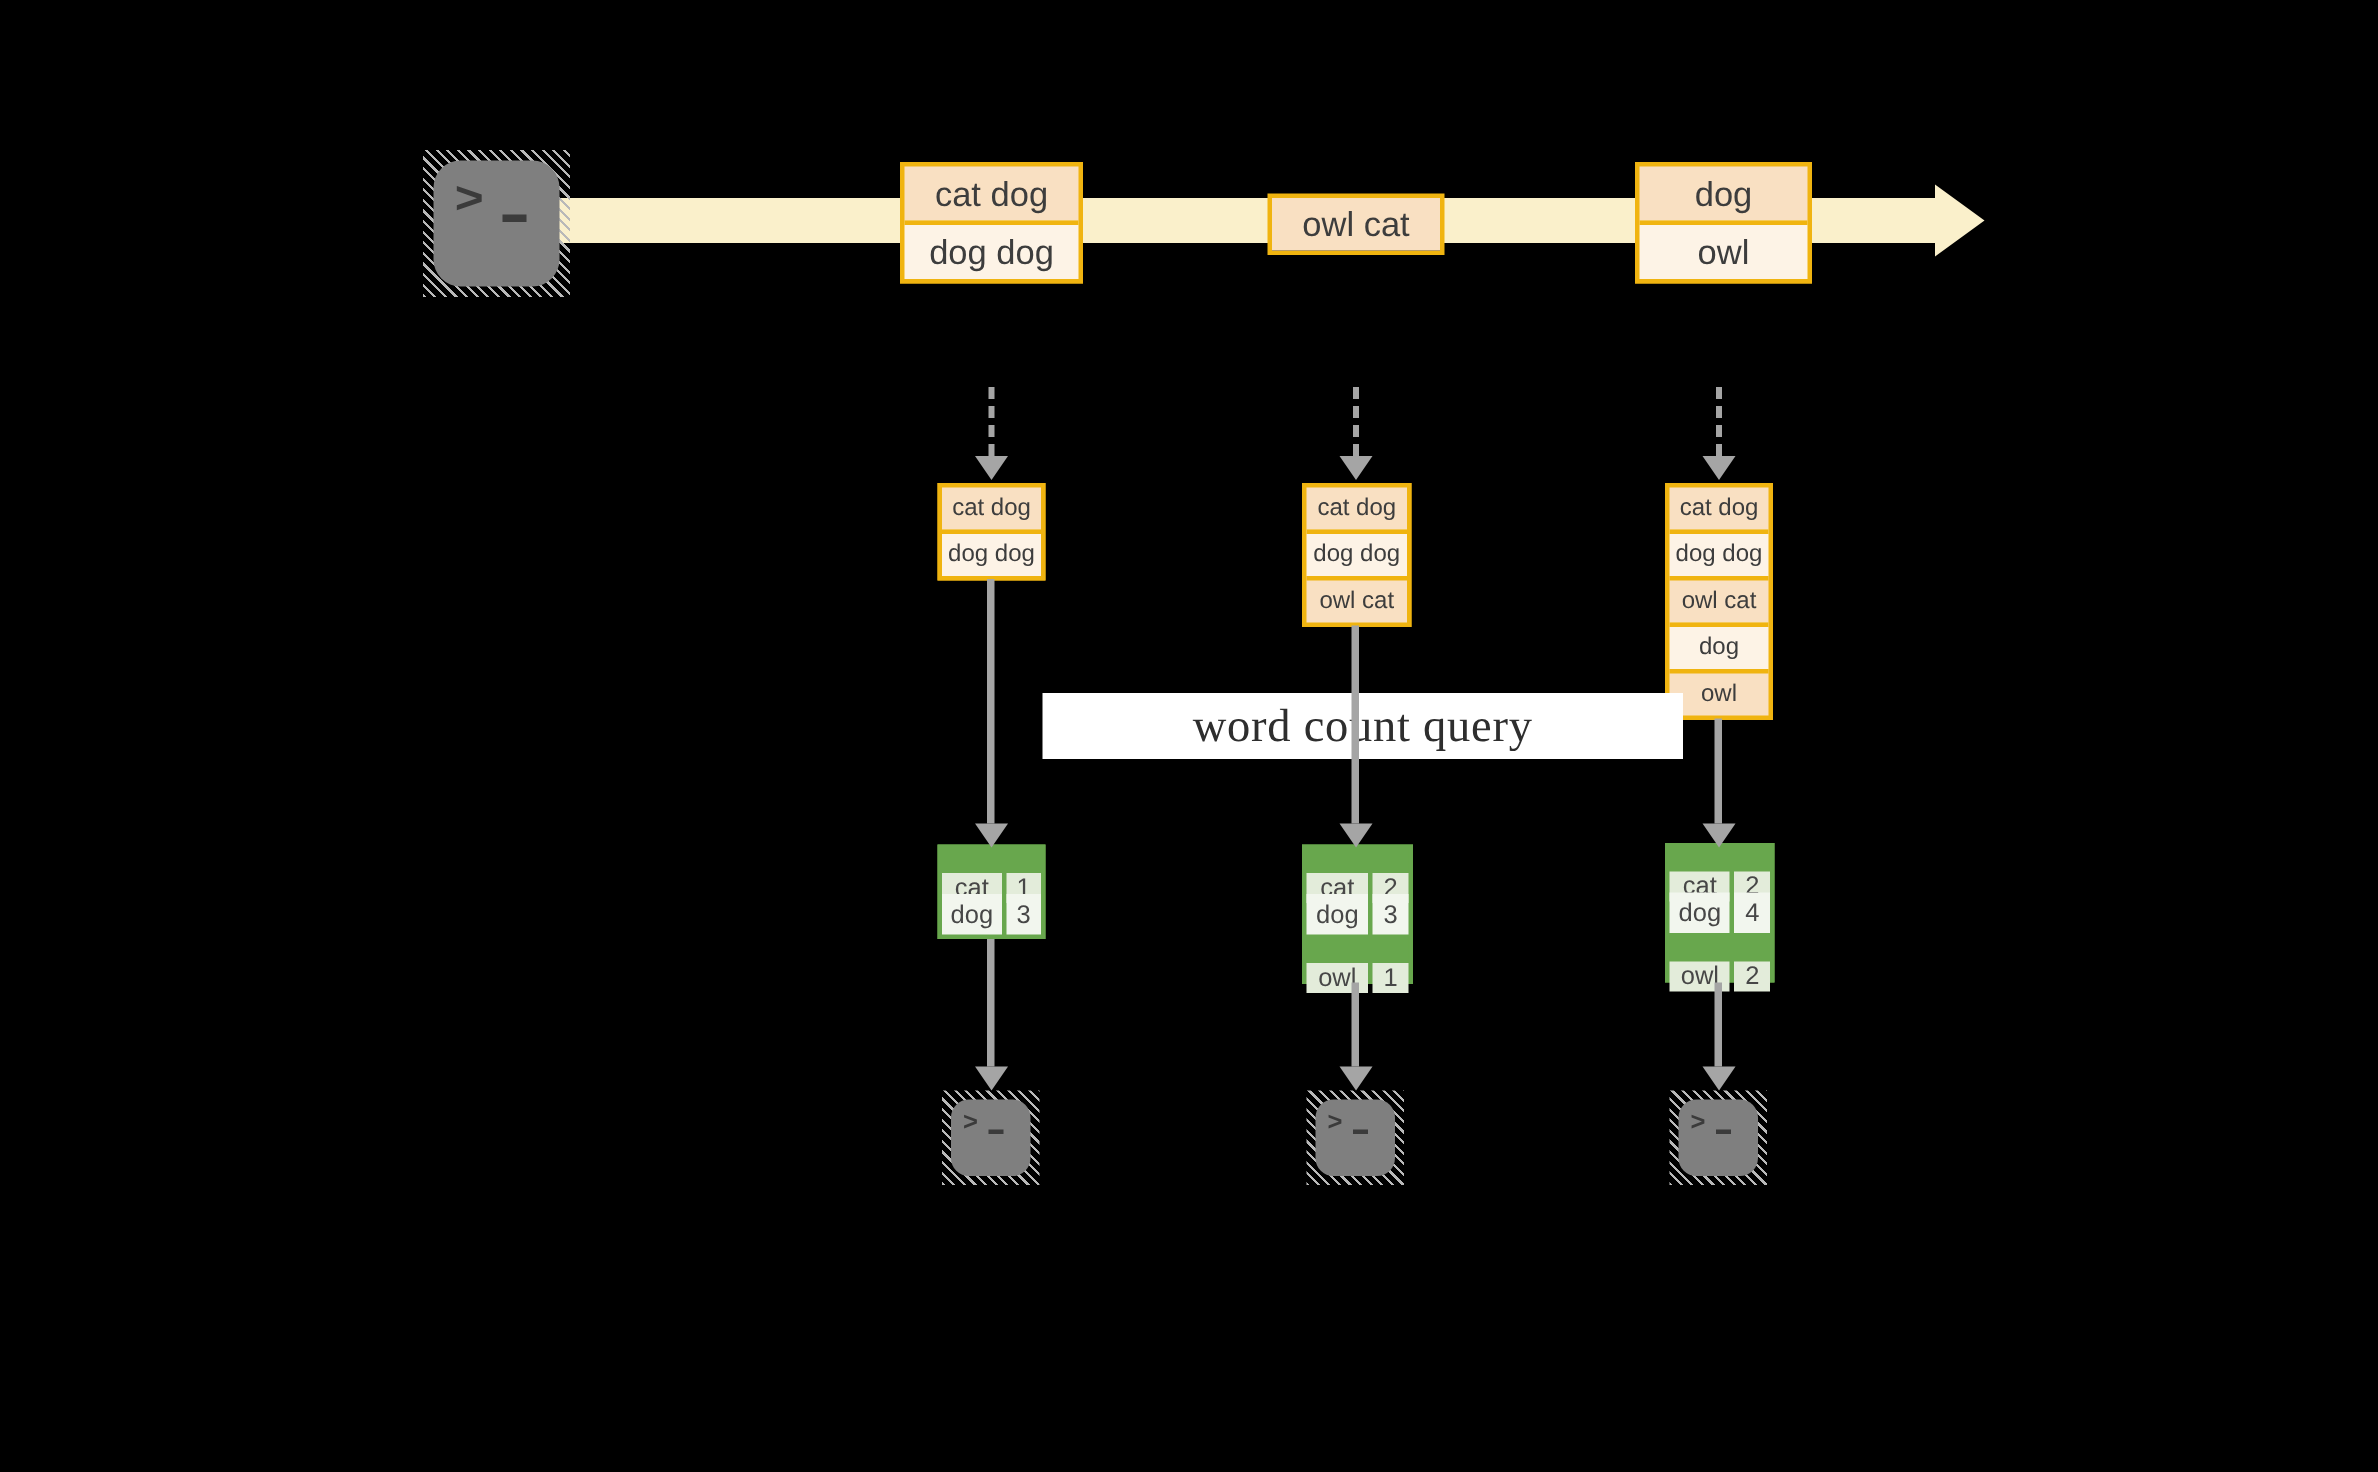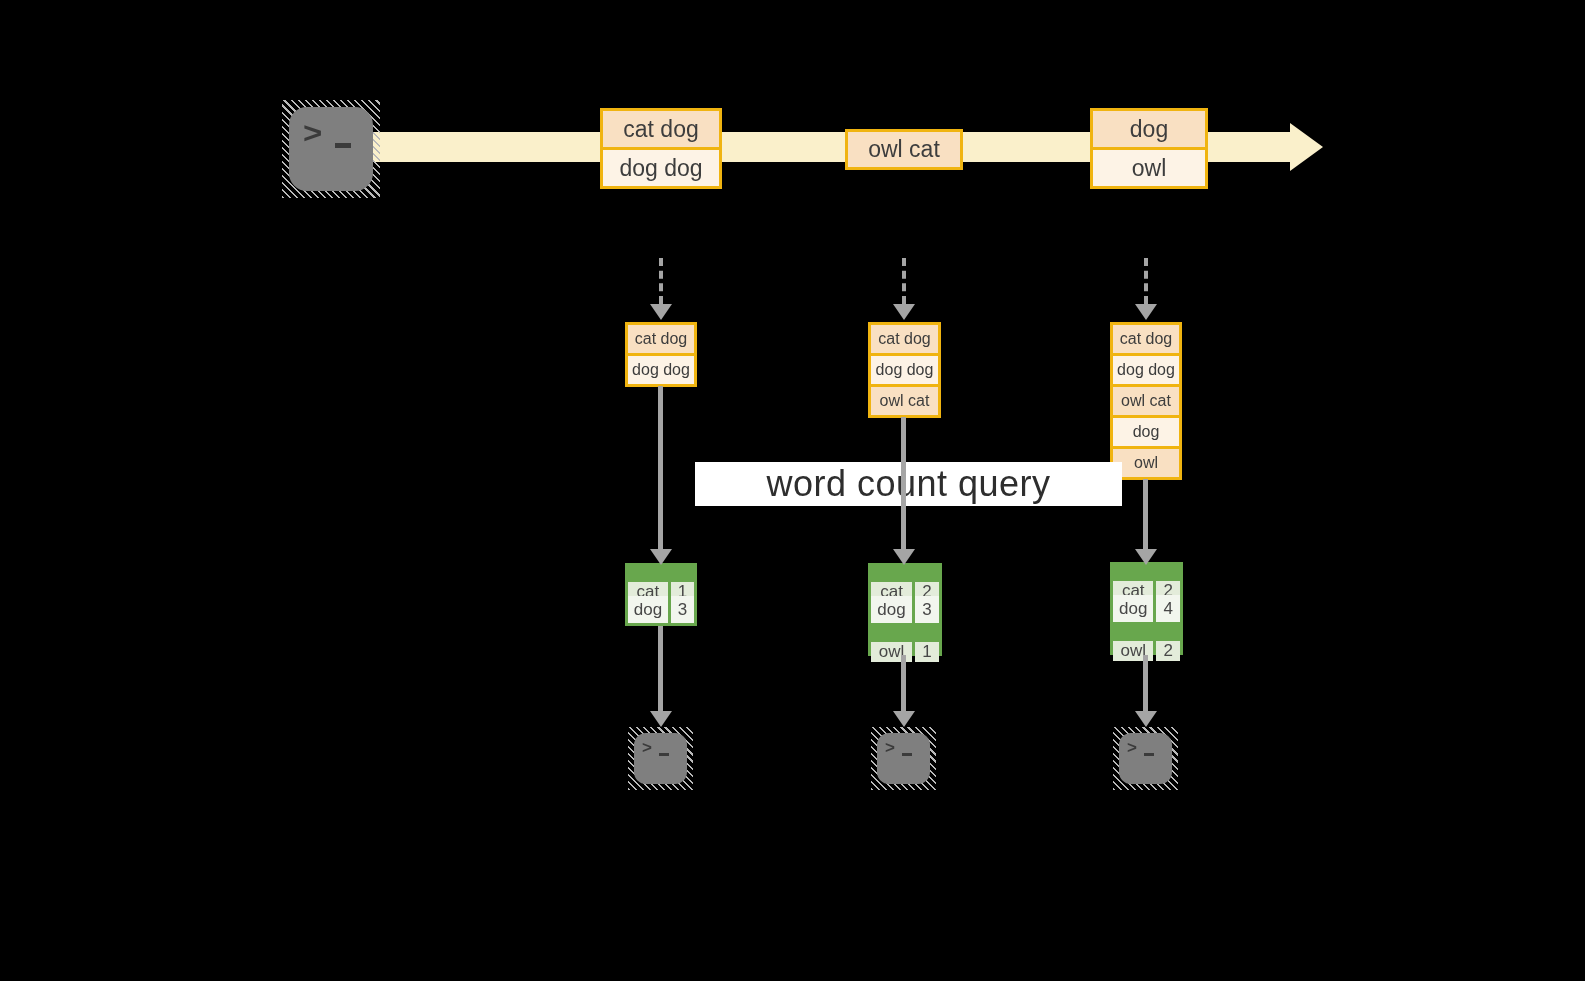--- a/index.html
+++ b/index.html
@@ -21,21 +21,21 @@
   .c-dark{background:var(--cell-dark);}
   .c-light{background:var(--cell-light);}
   
   .dash-line{position:absolute;width:0;border-left:4px dashed var(--arrow-gray);z-index:4;}
   .sline{position:absolute;width:5px;background:var(--arrow-gray);z-index:4;}
   .tri-down{position:absolute;width:0;height:0;border-left:11px solid transparent;
     border-right:11px solid transparent;border-top:16px solid var(--arrow-gray);z-index:4;}
   
   .query-band{position:absolute;left:695px;top:462px;width:427px;height:44px;background:var(--query-bg);
     display:flex;align-items:center;justify-content:center;z-index:2;}
-  .query-band span{font-size:36px;color:var(--query-text);letter-spacing:0.5px;}
+  .query-band span{font-size:31px;color:var(--query-text);letter-spacing:0.5px;font-family:Liberation Serif, serif;}
   
   .gtable{position:absolute;background:var(--table-border);border:3px solid var(--table-border);
     display:flex;flex-direction:column;row-gap:3px;z-index:3;}
   .grow{display:grid;grid-template-columns:1.72fr 1fr;column-gap:3px;height:27px;}
   .grow > div{display:flex;align-items:center;justify-content:center;font-size:17px;color:#474747;}
   .grow.r-dark > div{background:var(--table-row-dark);margin-top:16px;}
   .grow.r-light > div{background:var(--table-row-light);}
   
   .term{position:absolute;z-index:3;
     background:repeating-linear-gradient(45deg,#b9b9b9 0 1.5px,transparent 1.5px 5px);}

